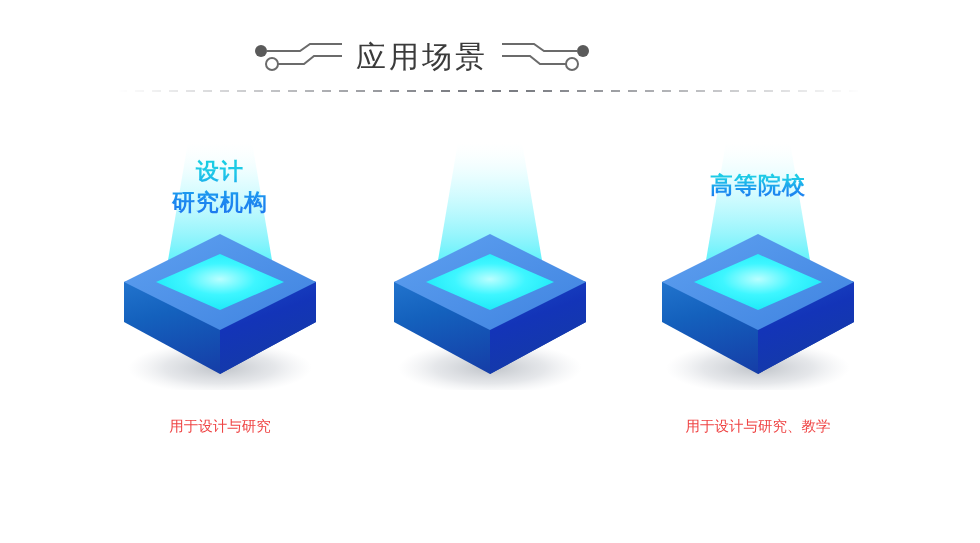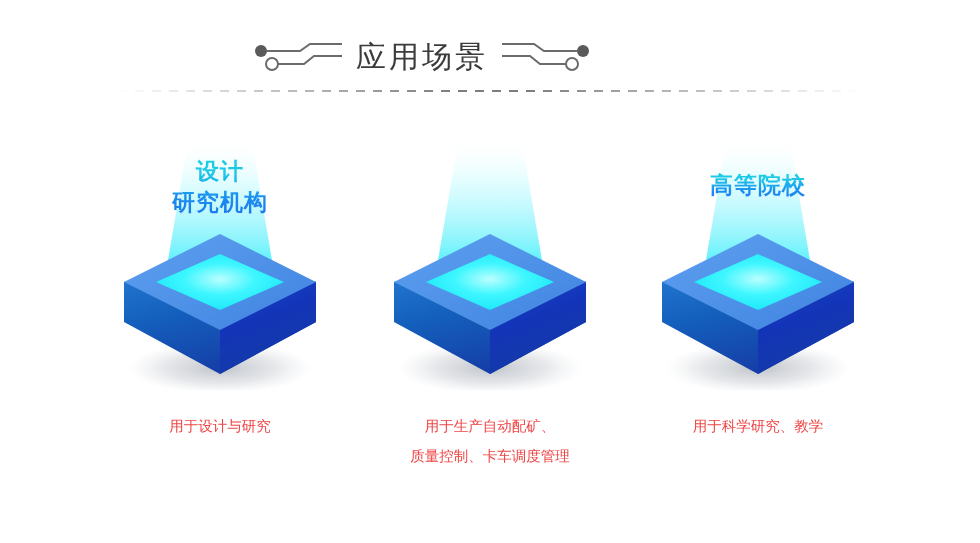--- a/index.html
+++ b/index.html
@@ -270,22 +270,20 @@
 
         <path d="M150 124 L246 152 L246 192 L150 244 L54 192 L54 152 Z" fill="url(#leftF1)"></path>
         <path d="M150 124 L246 152 L246 192 L150 244 Z" fill="url(#rightF1)"></path>
 
         <path d="M150 104 L246 152 L150 200 L54 152 Z" fill="url(#topRim1)"></path>
         <path d="M150 124 L214 152 L150 180 L86 152 Z" fill="url(#glow1)"></path>
       </svg>
 
     </div>
 
-    <div class="caption">用于生产自动配矿、
-质量控制、卡车调度管理</div>
   </div>
 
   <div class="column col-2">
     <div class="stage">
       <svg class="beam-svg" viewBox="0 0 300 260">
         <defs>
           <linearGradient id="beamGrad2" x1="0" y1="0" x2="0" y2="1">
             <stop offset="0%" stop-color="#ffffff" stop-opacity="0.15"></stop>
             <stop offset="30%" stop-color="#c8fbff" stop-opacity="0.55"></stop>
             <stop offset="70%" stop-color="#6ef1fb" stop-opacity="0.75"></stop>
@@ -328,16 +326,16 @@
         <path d="M150 124 L246 152 L246 192 L150 244 L54 192 L54 152 Z" fill="url(#leftF2)"></path>
         <path d="M150 124 L246 152 L246 192 L150 244 Z" fill="url(#rightF2)"></path>
 
         <path d="M150 104 L246 152 L150 200 L54 152 Z" fill="url(#topRim2)"></path>
         <path d="M150 124 L214 152 L150 180 L86 152 Z" fill="url(#glow2)"></path>
       </svg>
 
       <div class="beam-label single">高等院校</div>
     </div>
 
-    <div class="caption">用于科学研究、教学</div>
+    <div class="caption">用于设计与研究、教学</div>
   </div>
 
 </div>
 
 </body></html>

